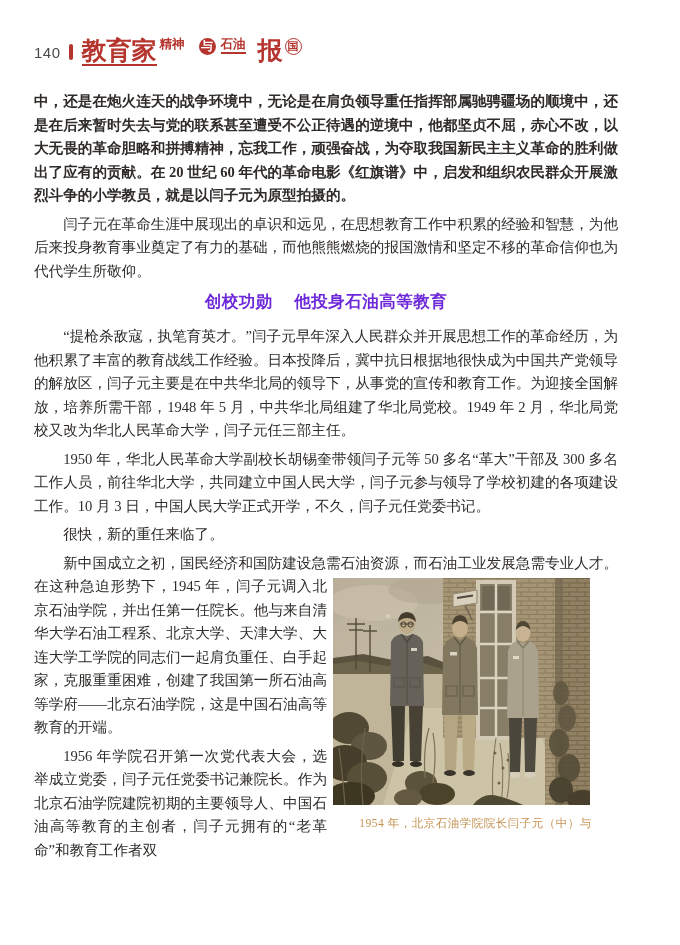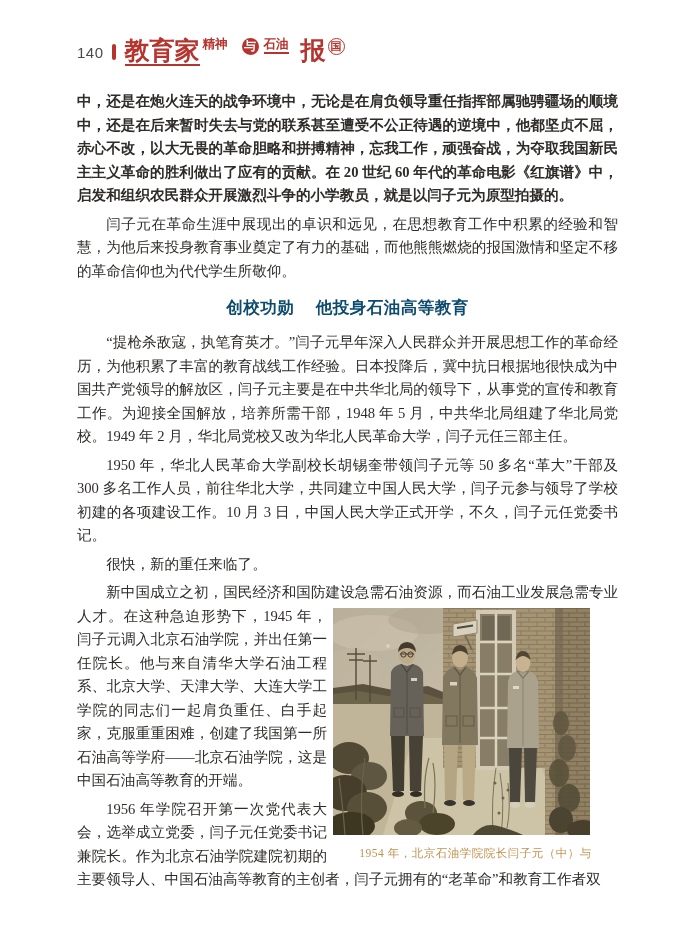--- a/index.html
+++ b/index.html
@@ -1,38 +1,38 @@
 <!DOCTYPE html>
 <html><head>
 <meta charset="utf-8">
 <style>
   html,body{margin:0;padding:0;background:#ffffff;}
   .page{
     width:680px;height:945px;box-sizing:border-box;
-    padding:36px 62px 0 77px;background:#ffffff;overflow:hidden;
+    padding:36px 62px 0 34px;background:#ffffff;overflow:hidden;
     font-family:"Liberation Serif","DejaVu Serif",serif;
   }
   
   .page-header{display:flex;align-items:center;height:32px;margin-bottom:22px;}
   .page-number{font-family:"Liberation Sans","DejaVu Sans",sans-serif;font-size:15px;color:#4a4a4a;letter-spacing:.5px;}
   .red-bar{width:4px;height:16px;background:#b5342e;border-radius:2px;margin:0 9px 0 8px;}
   .logo{display:flex;align-items:flex-start;color:#b5342e;white-space:nowrap;}
   .logo-big{font-size:25px;font-weight:bold;line-height:1;}
   .lu{border-bottom:2px solid #b5342e;padding-bottom:1px;}
   .logo-small{font-size:12.5px;font-weight:bold;line-height:1;margin:0 12px 2px 3px;}
   .logo-circle{width:17px;height:17px;border-radius:50%;background:#b5342e;color:#fff;
     font-size:12px;font-weight:bold;display:flex;align-items:center;justify-content:center;margin:0 2px 3px 2px;}
   .logo-ring{width:15px;height:15px;border-radius:50%;border:1.5px solid #b5342e;
     font-size:11px;font-weight:bold;display:flex;align-items:center;justify-content:center;margin:0 0 2px 2px;}
   
   .content{font-size:14.6px;line-height:23.5px;color:#2e2b28;text-align:justify;}
   .para{margin:0 0 5px 0;text-indent:2em;}
   .para.no-indent{text-indent:0;font-weight:bold;}
-  .section-heading{font-size:16.5px;line-height:24px;font-weight:bold;color:#0c4a6e;
-    text-align:center;letter-spacing:.5px;margin:13px 0 11px 0;text-indent:0;}
+  .section-heading{font-size:16.5px;line-height:24px;font-weight:bold;color:#6d28d9;
+    text-align:center;letter-spacing:.5px;margin:7px 0 11px 0;text-indent:0;}
   
   .figure{float:right;width:285px;margin:3px 0 0 6px;text-indent:0;}
   .photo-frame{display:block;width:257px;height:227px;}
   .caption{margin-top:10px;text-align:center;font-size:11.5px;line-height:16.5px;
     color:#c3904f;letter-spacing:.5px;}
 </style>
 </head>
 <body>
 
 <div class="page">

